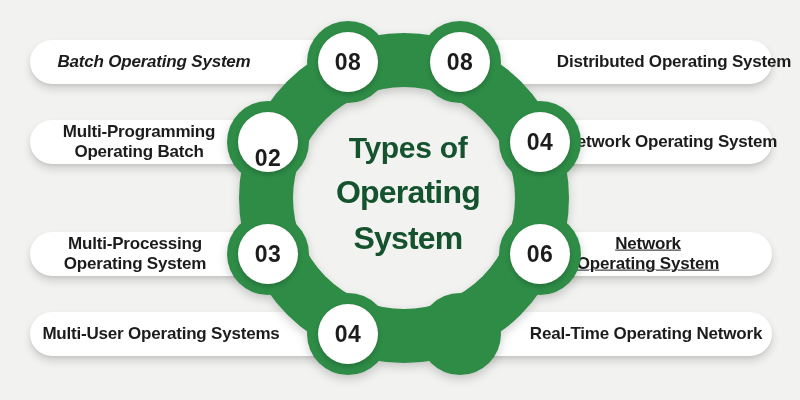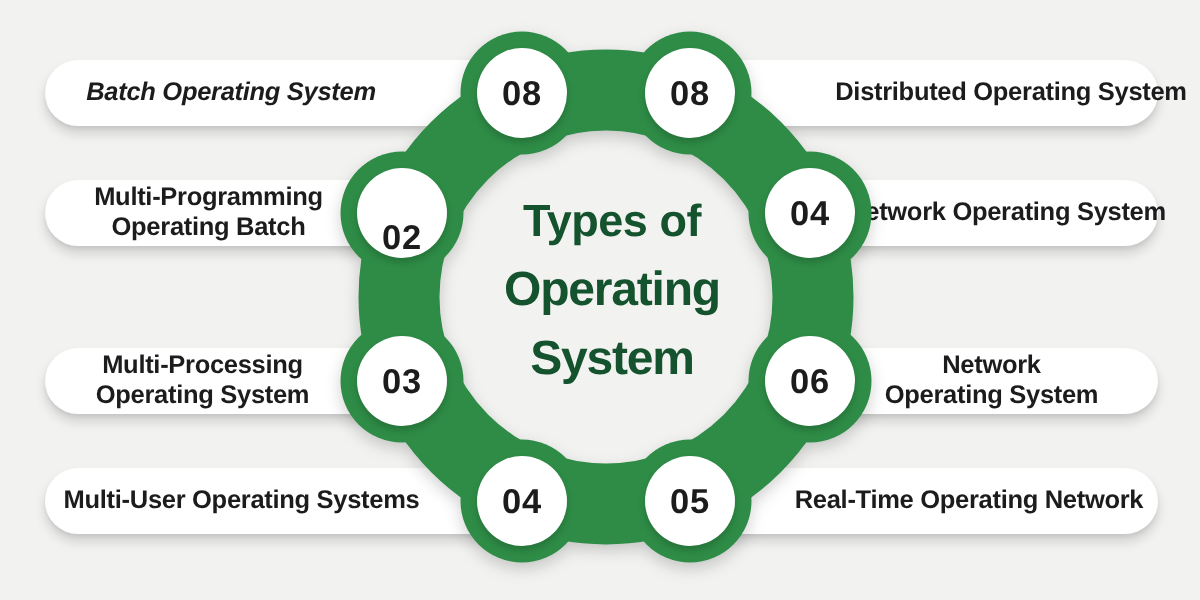--- a/index.html
+++ b/index.html
@@ -25,21 +25,21 @@
     position:absolute;top:50%;transform:translate(-50%,-50%);
     font-size:17px;font-weight:700;line-height:1.2;
     letter-spacing:-0.2px;text-align:center;white-space:pre-line;
     color:var(--ink);width:max-content;max-width:260px;
   }
   .pill-1{left:30px;top:40px;width:330px;}   .pill-1 .label{left:124px;font-style:italic;}
   .pill-2{left:30px;top:120px;width:262px;}  .pill-2 .label{left:109px;}
   .pill-3{left:30px;top:232px;width:262px;}  .pill-3 .label{left:105px;}
   .pill-4{left:30px;top:312px;width:330px;}  .pill-4 .label{left:131px;}
   .pill-5{left:442px;top:312px;width:330px;} .pill-5 .label{left:204px;}
-  .pill-6{left:510px;top:232px;width:262px;} .pill-6 .label{left:151px;}
+  .pill-6{left:510px;top:232px;width:262px;} .pill-6 .label{left:138px;text-decoration:underline;}
   .pill-7{left:510px;top:120px;width:262px;} .pill-7 .label{left:161px;}
   .pill-8{left:442px;top:40px;width:330px;}  .pill-8 .label{left:207px;margin-left:25px;}
 
   
   .green-layer{
     position:absolute;inset:0;z-index:2;
     filter:drop-shadow(0 4px 5px rgba(0,0,0,.18));
     pointer-events:none;
   }
   .ring{
@@ -132,23 +132,20 @@
   </div>
   <div class="num-circle nc-2">
     <span class="num">02</span>
   </div>
   <div class="num-circle nc-3">
     <span class="num">03</span>
   </div>
   <div class="num-circle nc-4">
     <span class="num">04</span>
   </div>
-  <div class="num-circle nc-5">
-    <span class="num">05</span>
-  </div>
   <div class="num-circle nc-6">
     <span class="num">06</span>
   </div>
   <div class="num-circle nc-7">
     <span class="num">04</span>
   </div>
   <div class="num-circle nc-8">
     <span class="num">08</span>
   </div>
 

